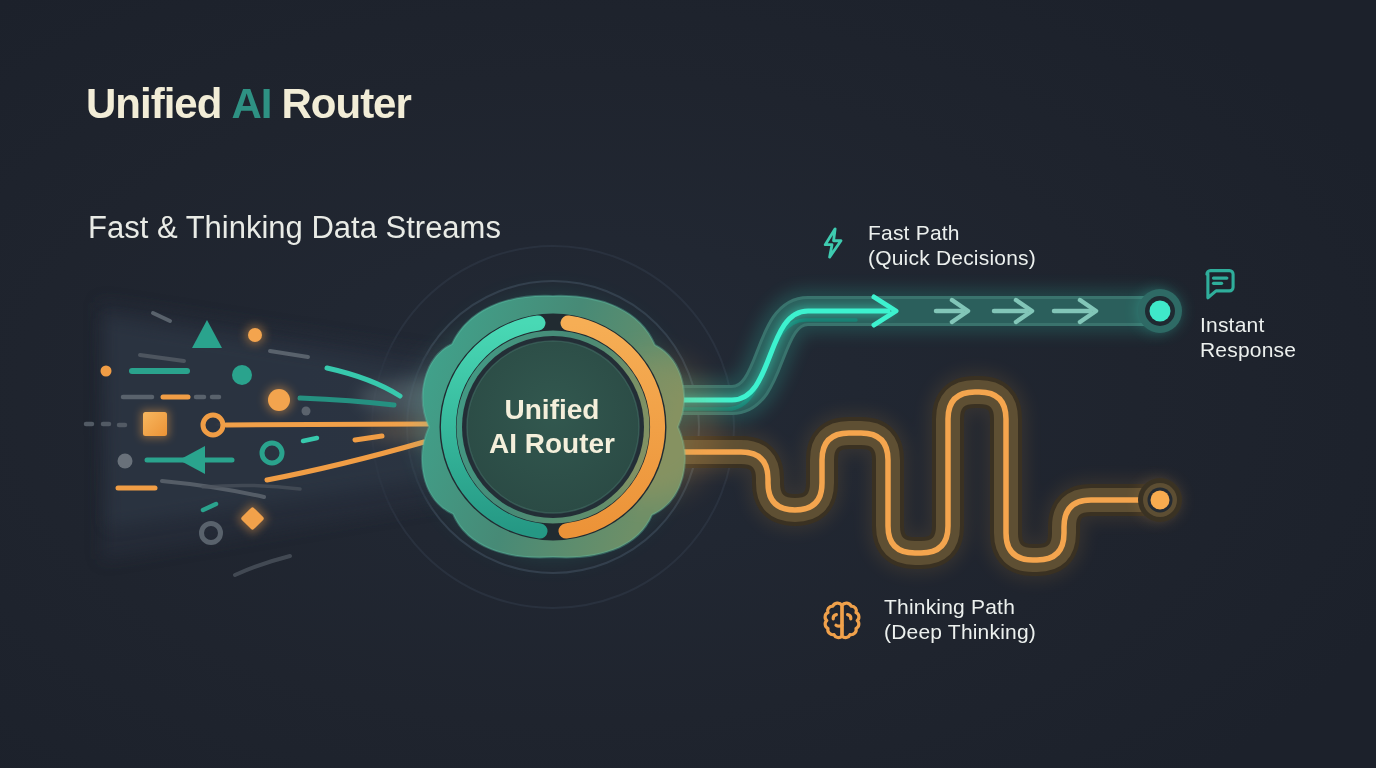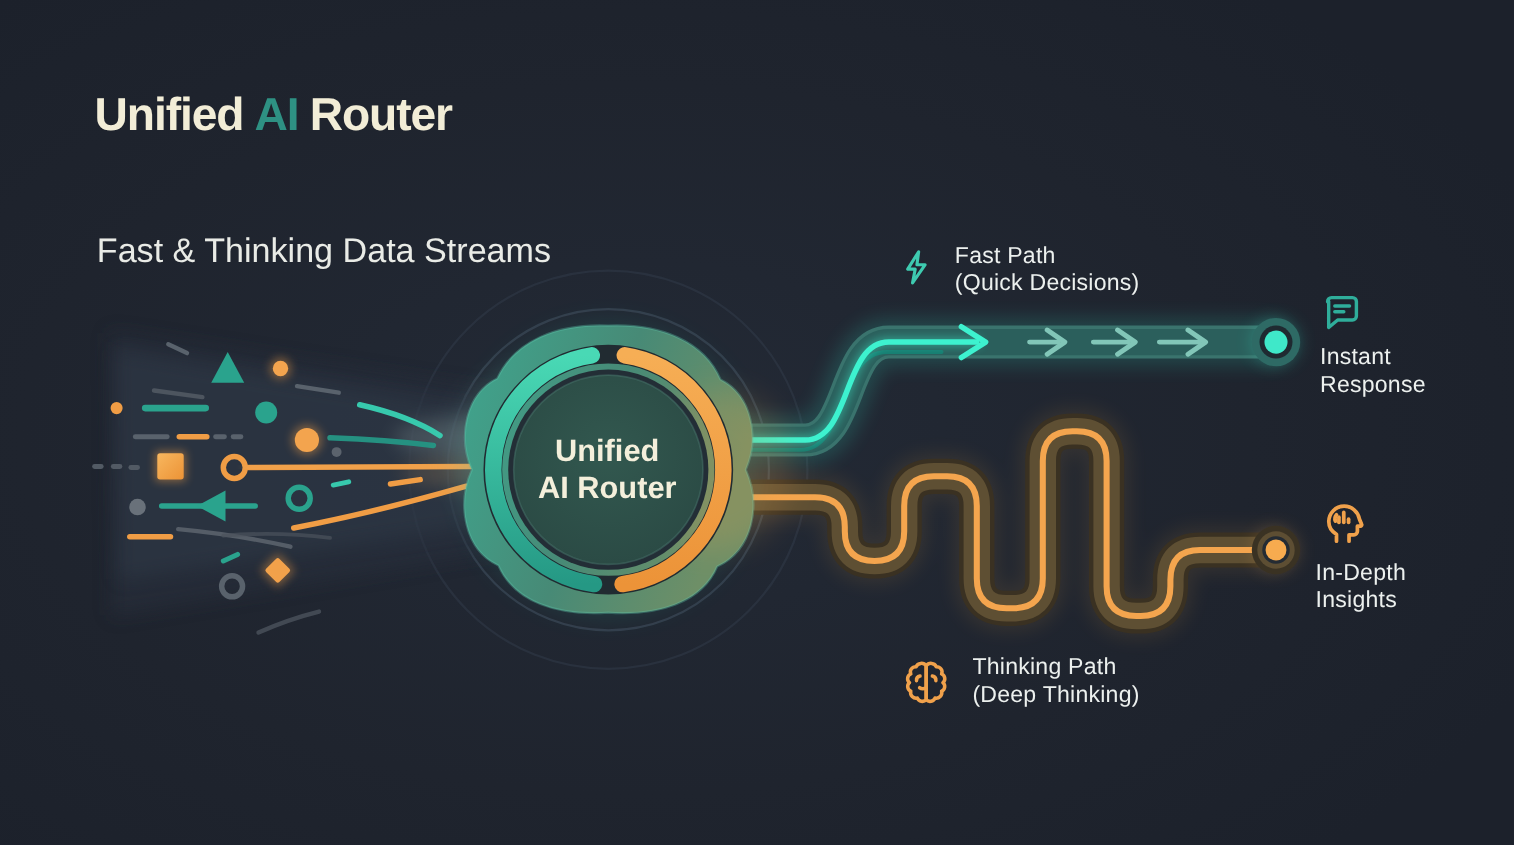--- a/index.html
+++ b/index.html
@@ -228,29 +228,14 @@
           <path d="M9 14.6 c .8 .6 1.9 .6 3 .1"></path>
         </g>
       </svg>
       <div class="ltext">
         <div>Thinking Path</div>
         <div>(Deep Thinking)</div>
       </div>
     </div>
   </div>
 
-  <div class="label col" style="left:1196px;top:450px;">
-    <svg class="icon" width="48" height="48" viewBox="0 0 24 24">
-      <g fill="none" stroke="#f0a14b" stroke-width="1.7" stroke-linecap="round" stroke-linejoin="round">
-        <path d="M9.5 21 v-3.1 C 7.4 16.7 6 14.6 6 12.1 c 0 -3.9 3.1 -7 7 -7 c 3.4 0 6.3 2.5 6.9 5.8 l 1 2.4 c .2 .4 -.1 .9 -.6 .9 H 19 v 2.3 c 0 .9 -.7 1.6 -1.6 1.6 H 15.2 V 21"></path>
-        <path d="M10.6 12.4 v -2.3"></path>
-        <path d="M12.8 12.4 V 7.9"></path>
-        <path d="M15 12.4 v -1.4"></path>
-        <path d="M9 11.9 c -.4 -1 -.2 -2.1 .5 -2.9"></path>
-      </g>
-    </svg>
-    <div class="ltext">
-      <div>In-Depth</div>
-      <div>Insights</div>
-    </div>
-  </div>
 
 </div>
 
 </body></html>

